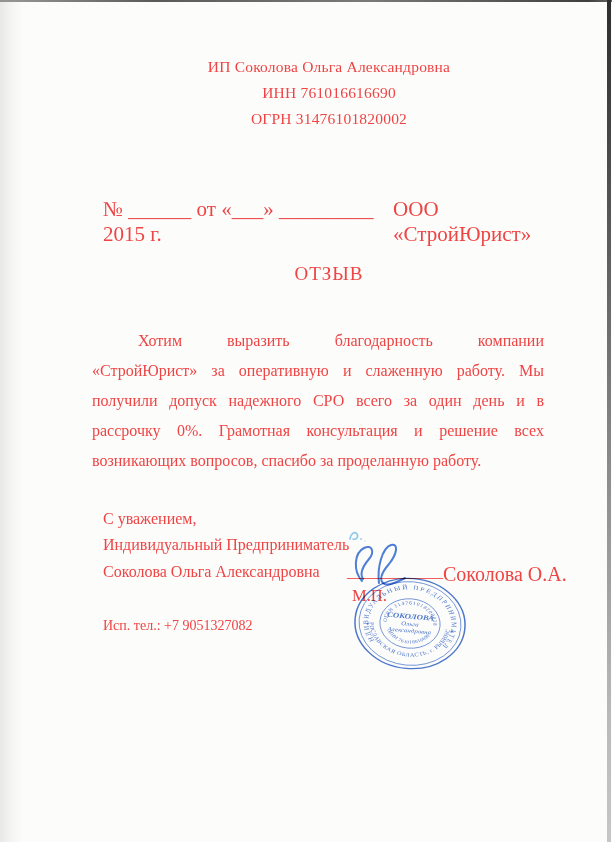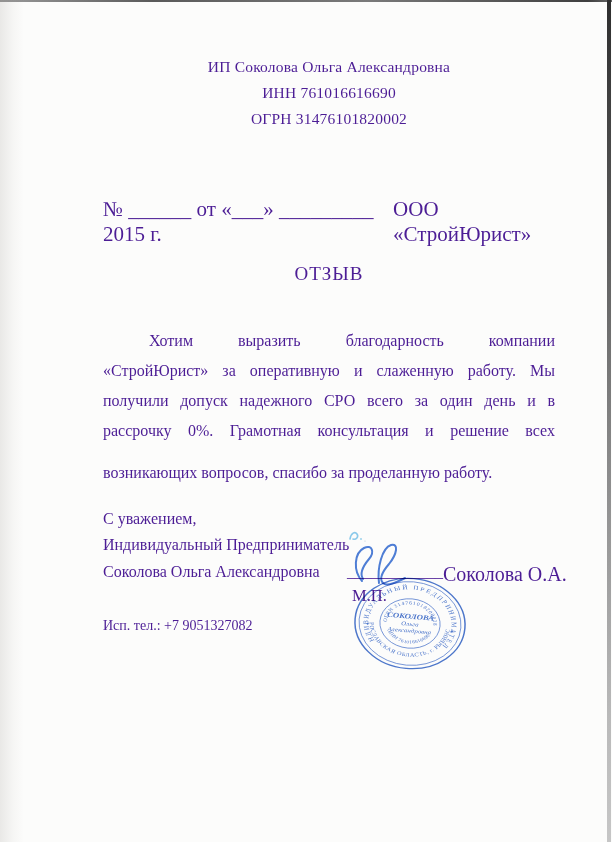--- a/index.html
+++ b/index.html
@@ -3,41 +3,41 @@
 <meta charset="utf-8">
 <style>
   html,body{margin:0;padding:0;background:#e9e9e9;}
   .page{
     position:relative;
     width:612px;height:842px;
     margin:0 auto;
     background:#fcfcfb;
     overflow:hidden;
     font-family:"Liberation Serif", serif;
-    color:#4c1d95;
+    color:#ef4444;
   }
   .abs{position:absolute;}
   
   .scan-top{top:0;left:0;right:0;height:2px;
     background:linear-gradient(to right,#9a9a9a,#5a5a5a 25%,#7a7a7a 60%,#3f3f3f 96%,#666);}
   .scan-right{top:0;right:1px;width:4px;height:100%;
     background:linear-gradient(to bottom,#2e2e2e,#4a4a4a 18%,#8a8a8a 55%,#b9b9b9 85%,#c6c6c6);}
   .scan-left{top:0;left:0;width:24px;height:100%;
     background:linear-gradient(to right,rgba(95,90,82,0.12),rgba(95,90,82,0.04) 55%,rgba(0,0,0,0));}
   
   .header-block{top:54px;left:103px;width:452px;text-align:center;
     font-size:15.5px;line-height:26px;letter-spacing:0.2px;}
   .ref-line{top:197px;left:103px;width:454px;display:flex;
     justify-content:space-between;font-size:21px;}
   .doc-title{top:263px;left:103px;width:452px;text-align:center;
     font-size:19px;letter-spacing:1px;}
-  .body-block{top:326px;left:103px;width:452px;font-size:16px;line-height:30px;}
+  .body-block{top:326px;left:92px;width:452px;font-size:16px;line-height:30px;}
   .jline{text-align:justify;text-align-last:justify;height:30px;overflow:hidden;}
   .jline.first{text-indent:46px;}
-  .jline.last{text-align-last:left;margin-top:12px;}
+  .jline.last{text-align-last:left;}
   .sig-line{left:103px;font-size:16px;}
   .mp-mark{left:352px;top:586px;font-size:16.5px;z-index:4;mix-blend-mode:multiply;}
   .sign-name{left:443px;top:563px;font-size:20px;}
   .sign-underscore{left:347px;top:563px;font-size:16px;letter-spacing:0;}
   .phone-line{left:103px;top:618px;font-size:14px;}
   
   .stamp-wrap{left:352px;top:576px;width:116px;height:95px;z-index:2;
     transform:rotate(5deg);mix-blend-mode:multiply;opacity:0.88;}
   .sig-ink{left:348px;top:541px;width:80px;height:46px;z-index:5;mix-blend-mode:multiply;}
   .ink-smudge{left:346px;top:528px;width:24px;height:16px;z-index:3;}

